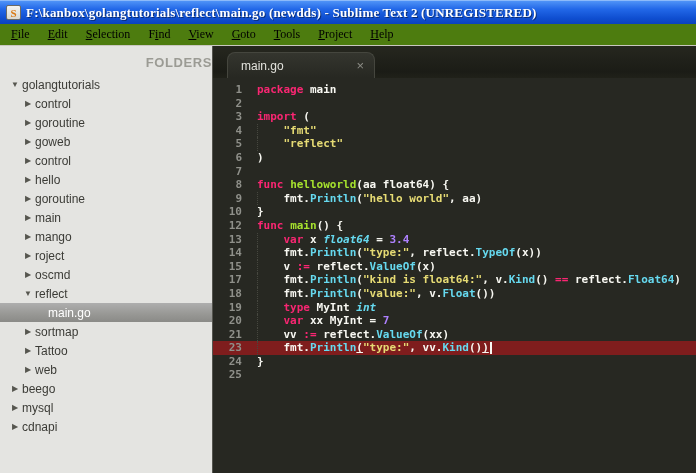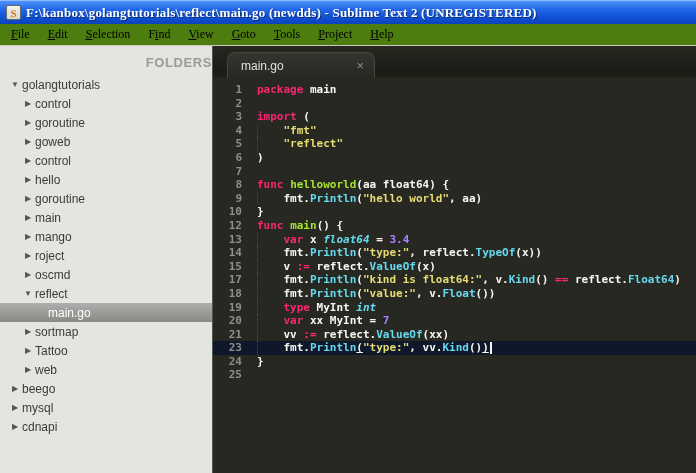--- a/index.html
+++ b/index.html
@@ -48,21 +48,21 @@
   .tab { height:26px; width:148px; display:flex; align-items:center; justify-content:space-between;
     padding:0 10px 0 13px; background:linear-gradient(180deg,#32332c,#27282) ;
     background:linear-gradient(180deg,#34352e,#272822); border:1px solid #45463e; border-bottom:none;
     border-radius:8px 8px 0 0; color:#e2e2dc; font-size:12px; }
   .tab .close { color:#8d8d86; font-size:13px; line-height:1; cursor:pointer; }
 
   .code-area { flex:1; padding-top:5px; overflow:hidden;
     font-family:"DejaVu Sans Mono", monospace; font-size:11px; font-weight:bold;
     line-height:13.6px; }
   .code-line { display:flex; height:13.6px; white-space:pre; }
-  .code-line.current { background:#0f172a; }
+  .code-line.current { background:#7f1d1d; }
   .gutter { width:44px; flex:none; text-align:right; padding-right:15px;
     color:#8f908a; }
   .lc { flex:1; white-space:pre; }
   .ig { display:inline-block; width:4ch; height:13.6px; vertical-align:top;
     border-left:1px dotted #46473f; }
   .tk-k  { color:#f92672; }
   .tk-fn { color:#a6e22e;text-align:center; }
   .tk-ty { color:#66d9ef; font-style:italic; }
   .tk-cy { color:#66d9ef; }
   .tk-st { color:#e6db74; }

